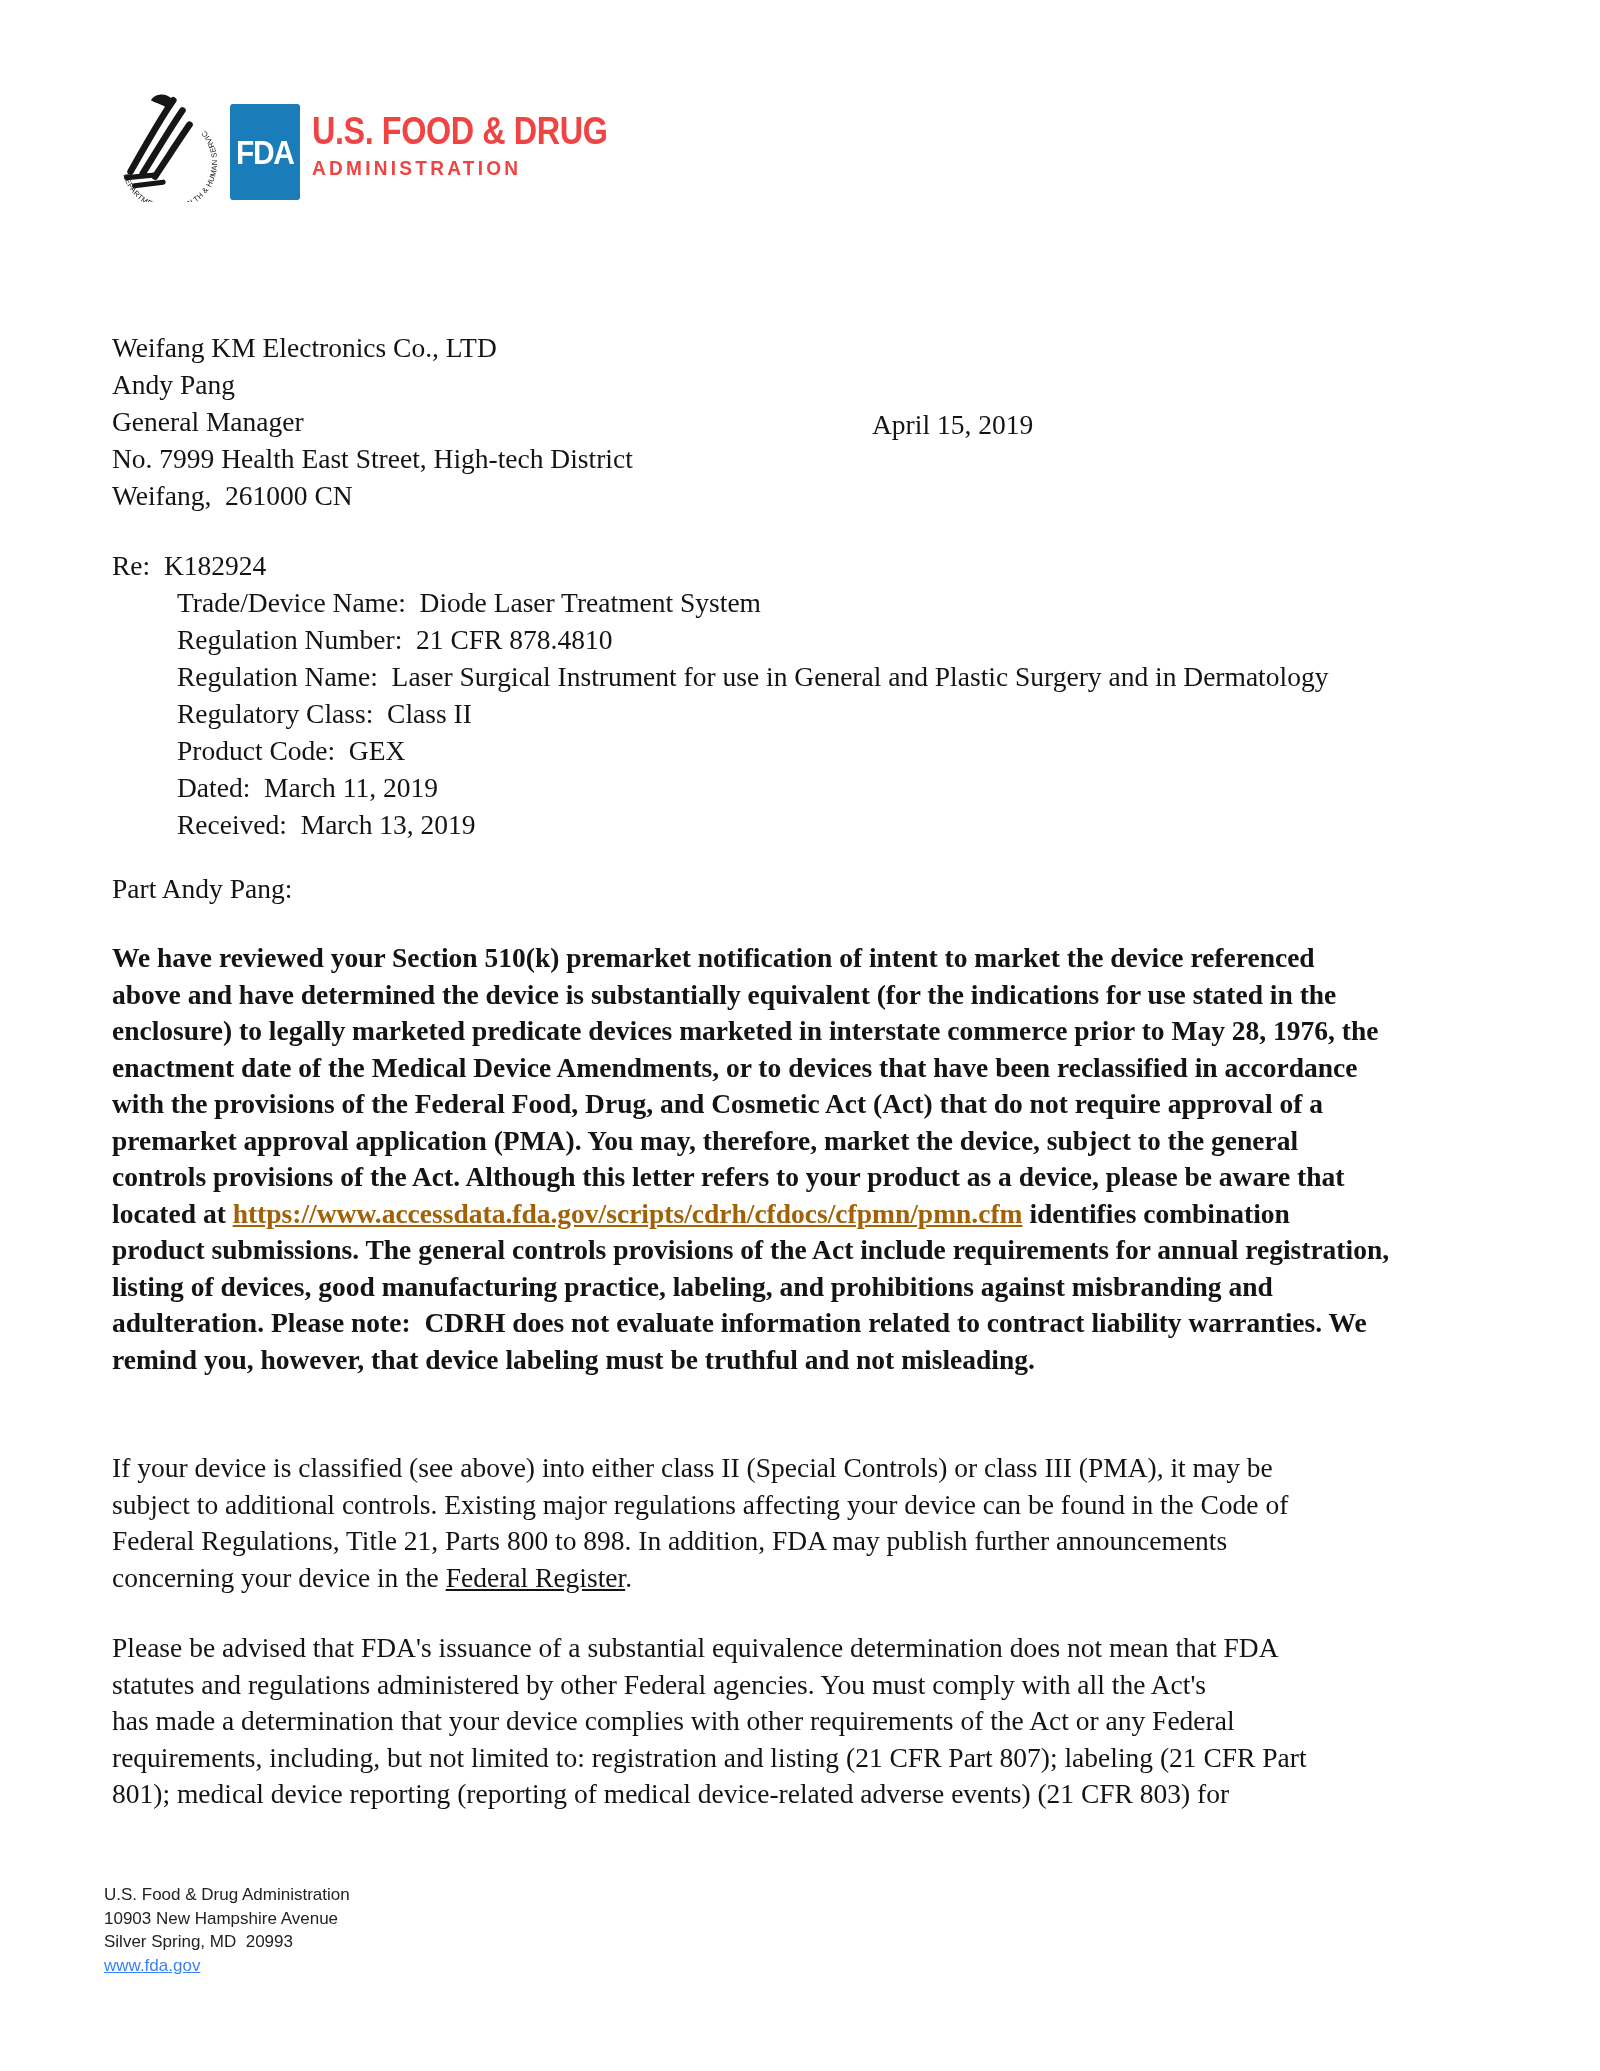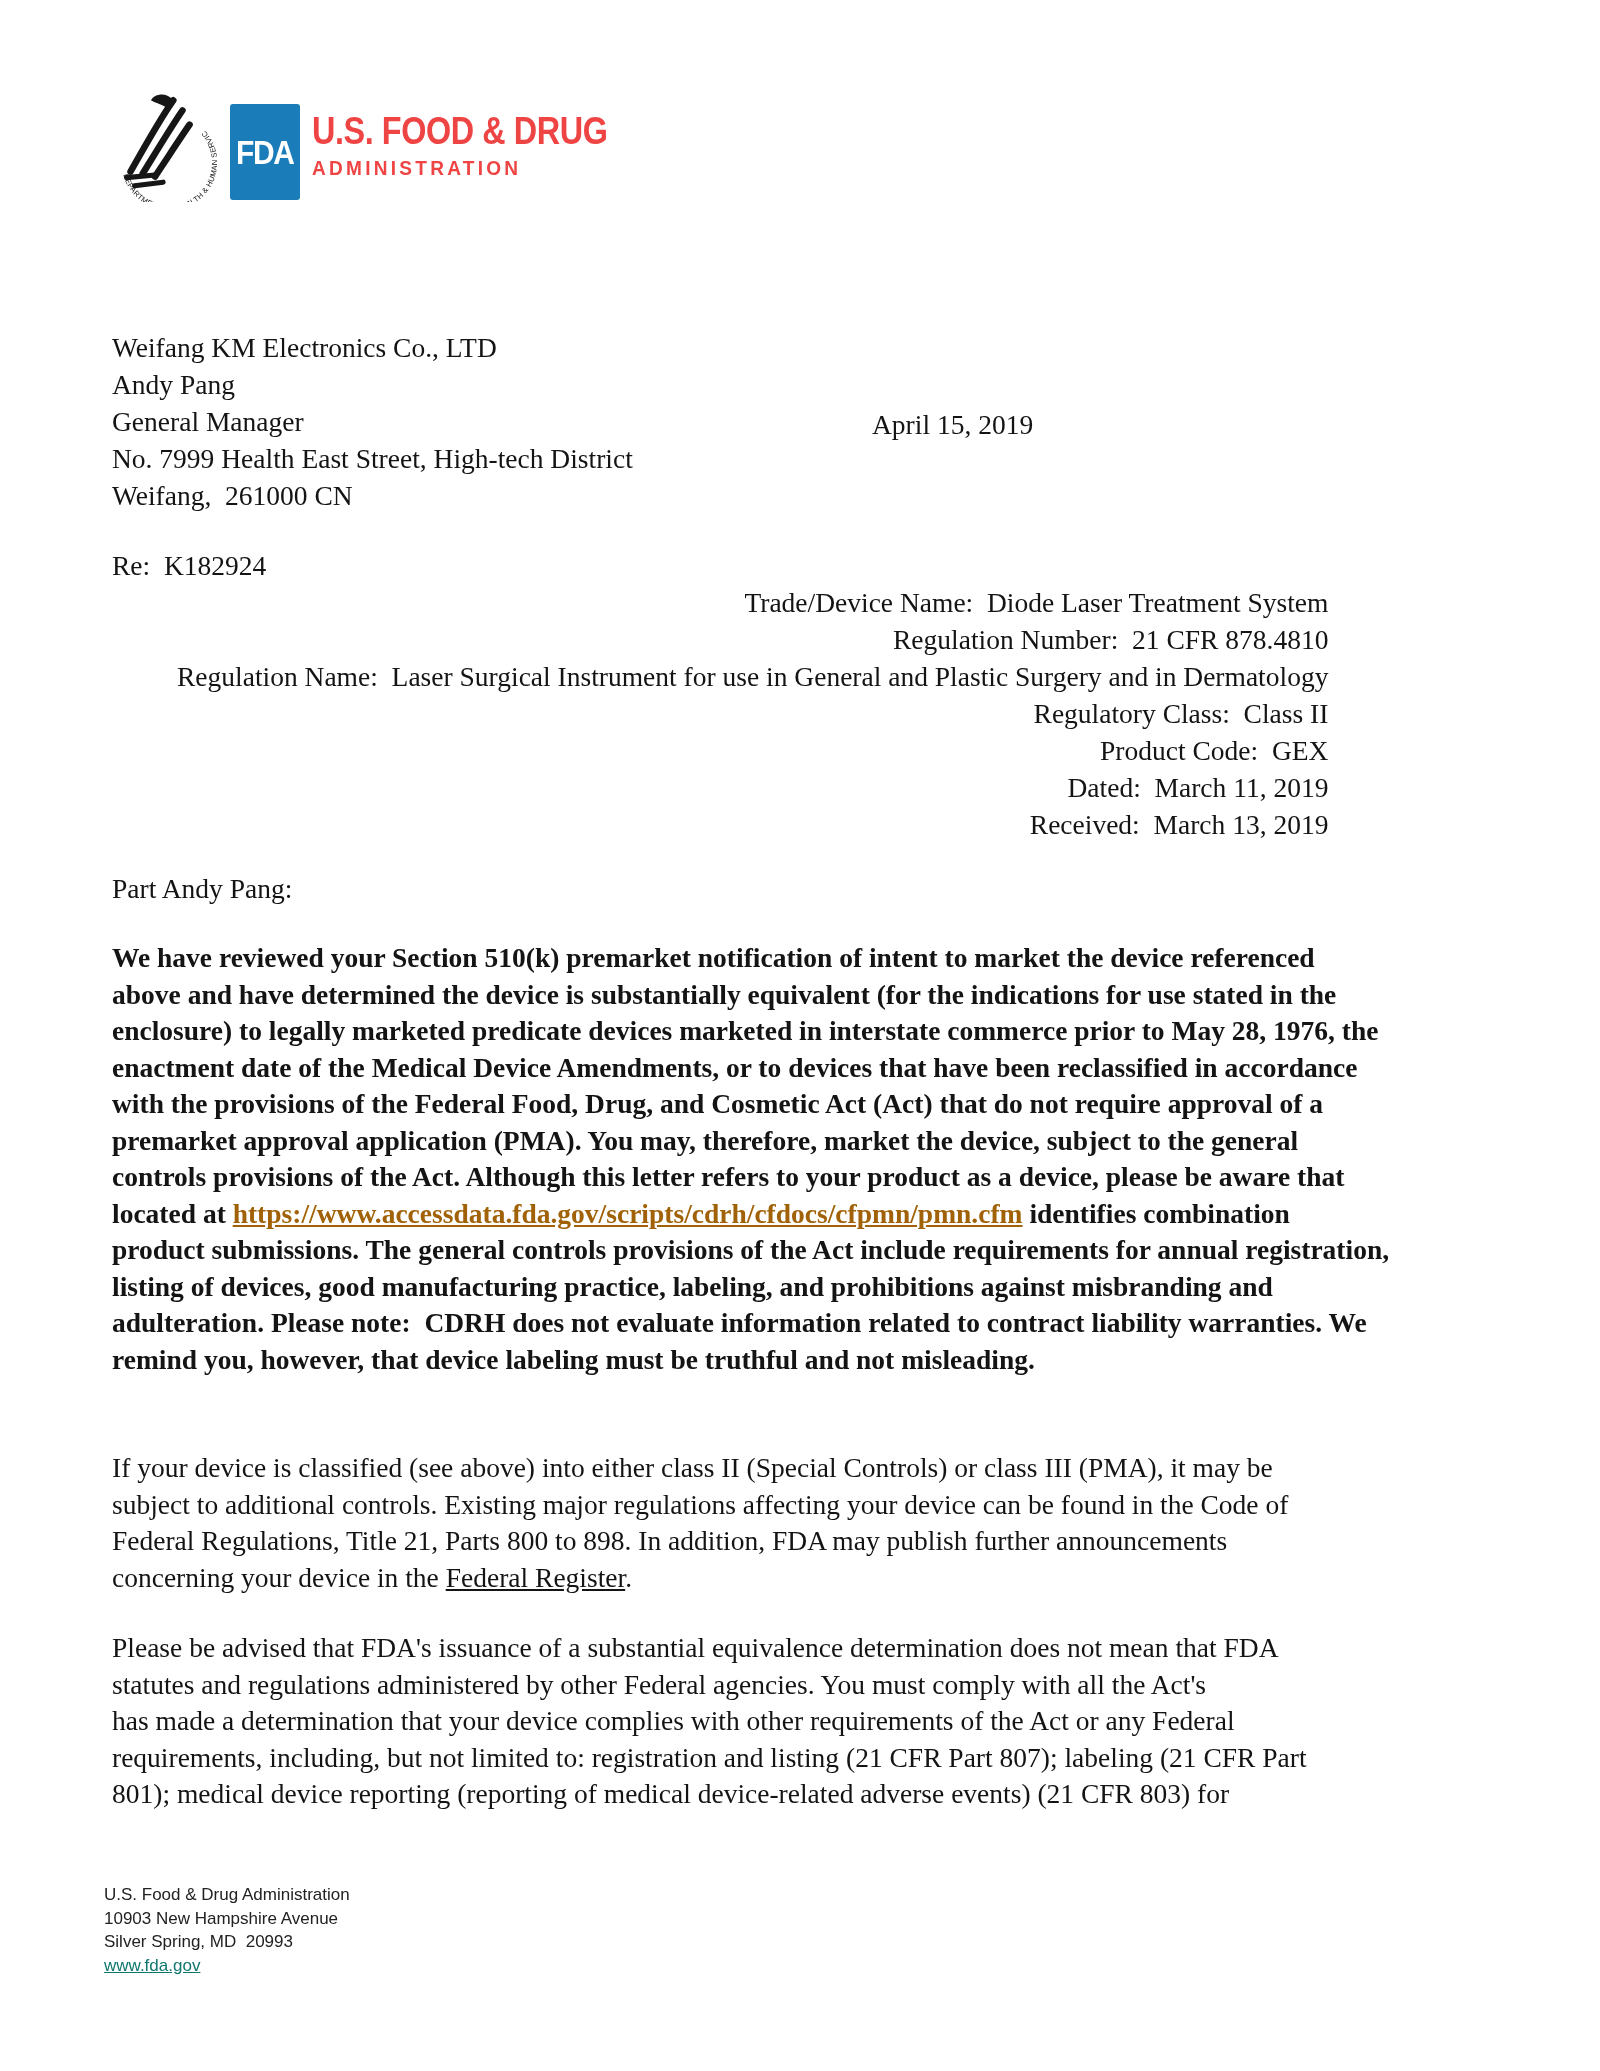--- a/index.html
+++ b/index.html
@@ -39,37 +39,37 @@
   .fda-wordmark .wm2 > span {
     display: inline-block; font-weight: 700; font-size: 20.5px; line-height: 1;
     letter-spacing: 3.5px; transform: scaleX(0.93); transform-origin: 0 50%;
   }
 
   
   .body-text { font-size: 27.5px; line-height: 37px; }
   .recipient { left: 112px; top: 329px; }
   .letter-date { left: 872px; top: 406px; }
   .reference { left: 112px; top: 547px; }
-  .reference .sub { padding-left: 65px; text-align: right; }
+  .reference .sub { padding-left: 65px; }
   .salutation { left: 112px; top: 870px; }
   .para { left: 112px; }
   .para .line { line-height: 36.5px; }
   .para1 { top: 940px; font-weight: bold; }
   .para2 { top: 1450px; }
   .para3 { top: 1630px; }
   .ext-link { color: #a16207; text-decoration: underline; cursor: pointer; }
   .black-underline { text-decoration: underline; }
 
   
   .footer {
     left: 104px; top: 1883px;
     font-family: "Liberation Sans", sans-serif;
     font-size: 17px; line-height: 23.5px; color: #222222;
   }
-  .footer-link { color: #0f766e; text-decoration: underline; cursor: pointer; }
+  .footer-link { color: #3b82f6; text-decoration: underline; cursor: pointer; }
 </style>
 </head>
 <body>
 
 <div class="page">
 
   <div class="abs hhs-seal">
     <svg viewBox="0 0 120 120" width="122" height="122">
       <defs>
         <path id="sealArc" d="M 26.8 93.2 A 47 47 0 1 0 105.4 47.8" fill="none"></path>

